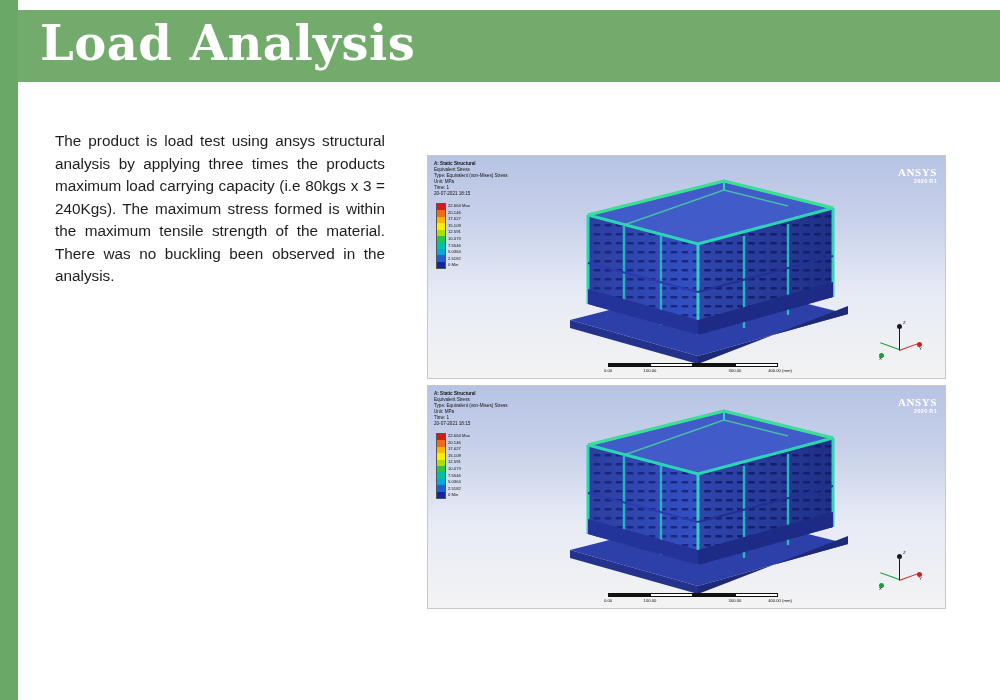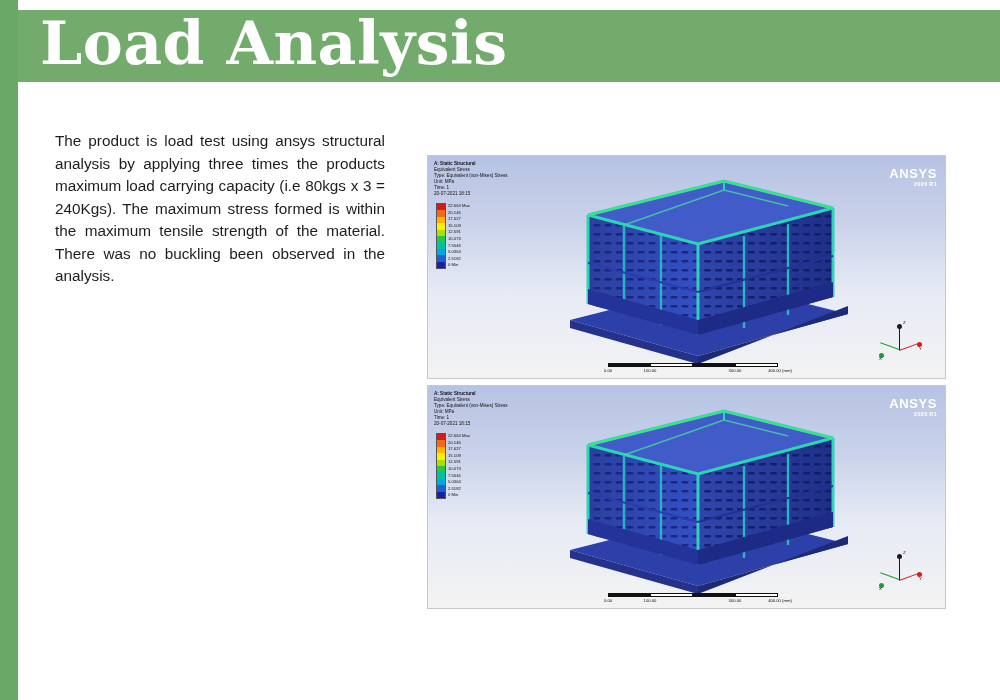--- a/index.html
+++ b/index.html
@@ -36,21 +36,21 @@
     width: 982px;
     height: 72px;
     background: #72ab6b;
   }
   .header-title {
     position: absolute;
     left: 40px;
     top: 18px;
     font-family: "DejaVu Serif", "Liberation Serif", serif;
     font-weight: bold;
-    font-size: 60px;
+    font-size: 48px;
     color: #ffffff;
     letter-spacing: 0.5px;
     line-height: 50px;
   }
   .body-text {
     position: absolute;
     left: 55px;
     top: 130px;
     width: 330px;
     font-size: 15.3px;
@@ -83,21 +83,21 @@
   .fig-meta .b { font-weight: bold; }
 
   .ansys-logo {
     position: absolute;
     right: 8px;
     top: 10px;
     text-align: right;
     color: #ffffff;
     font-family: "Liberation Sans", sans-serif;
   }
-  .ansys-logo .name { font-size: 13px; font-weight: bold; letter-spacing: 0.6px; }
+  .ansys-logo .name { font-size: 11px; font-weight: bold; letter-spacing: 0.6px; font-family: Liberation Serif, serif; }
   .ansys-logo .ver { font-size: 5.5px; font-weight: bold; letter-spacing: 0.3px; }
 
   
   .legend {
     position: absolute;
     left: 8px;
     top: 47px;
     display: flex;
     flex-direction: row;
   }

